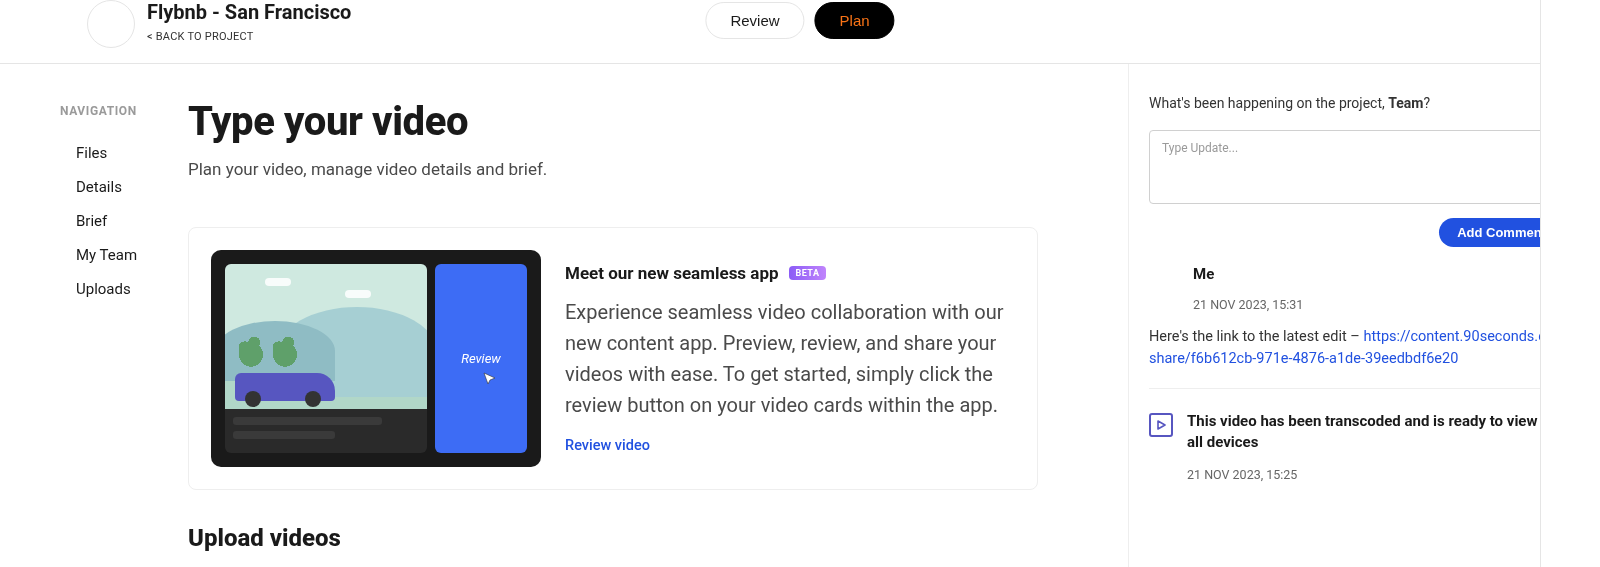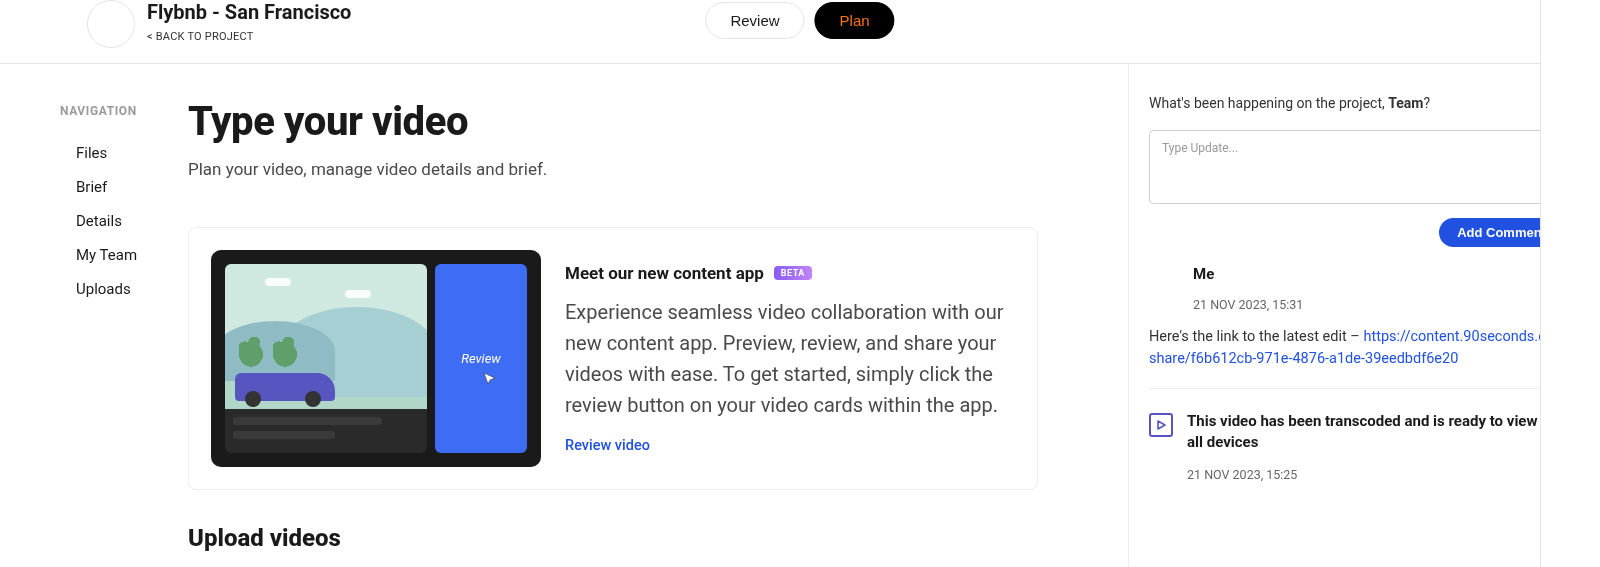--- a/index.html
+++ b/index.html
@@ -396,22 +396,22 @@
     <button class="tab-btn">Review</button>
     <button class="tab-btn active">Plan</button>
   </div>
 </div>
 
 <div class="body-wrap">
 
   <div class="sidebar">
     <div class="nav-heading">NAVIGATION</div>
     <div class="nav-item">Files</div>
+    <div class="nav-item">Details</div>
     <div class="nav-item">Brief</div>
-    <div class="nav-item">Details</div>
     <div class="nav-item">My Team</div>
     <div class="nav-item">Uploads</div>
   </div>
 
   <div class="main">
     <h1 class="page-title">Type your video</h1>
     <p class="page-subtitle">Plan your video, manage video details and brief.</p>
 
     <div class="promo-card">
       <div class="promo-thumb">
@@ -432,21 +432,21 @@
         </div>
         <div class="thumb-right">
           <span>Review</span>
           <svg class="cursor-svg" width="14" height="14" viewBox="0 0 14 14">
             <path d="M1 1 L5 12 L7 8 L12 6 Z" fill="#fff" stroke="#333" stroke-width="0.6"></path>
           </svg>
         </div>
       </div>
       <div class="promo-text">
         <div class="promo-title-row">
-          <span class="promo-title">Meet our new content app</span>
+          <span class="promo-title">Meet our new seamless app</span>
           <span class="beta-badge">BETA</span>
         </div>
         <p class="promo-desc">Experience seamless video collaboration with our new content app. Preview, review, and share your videos with ease. To get started, simply click the review button on your video cards within the app.</p>
         <a class="promo-link">Review video</a>
       </div>
     </div>
 
     <h2 class="upload-heading">Upload videos</h2>
   </div>
 

